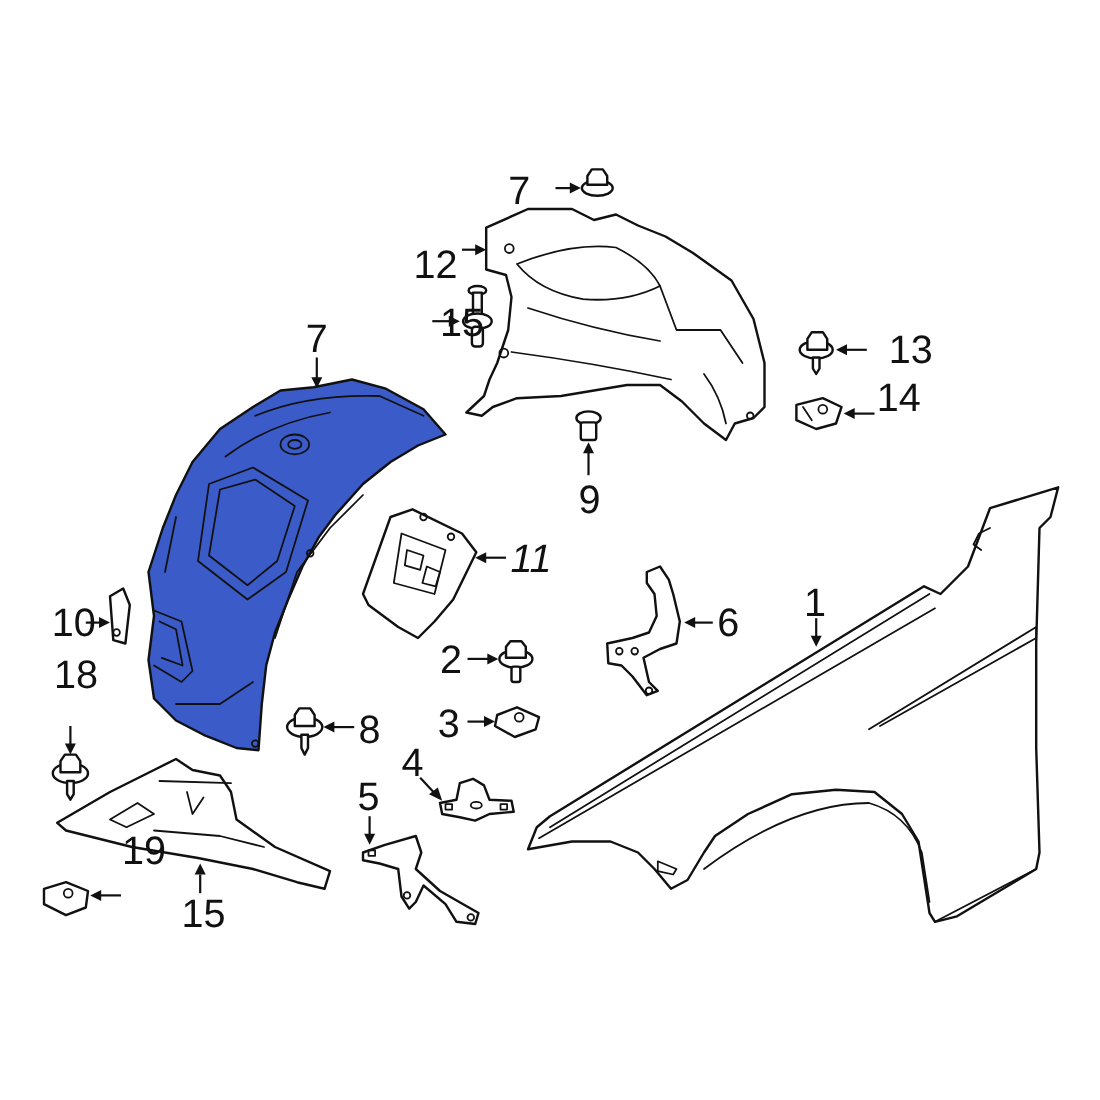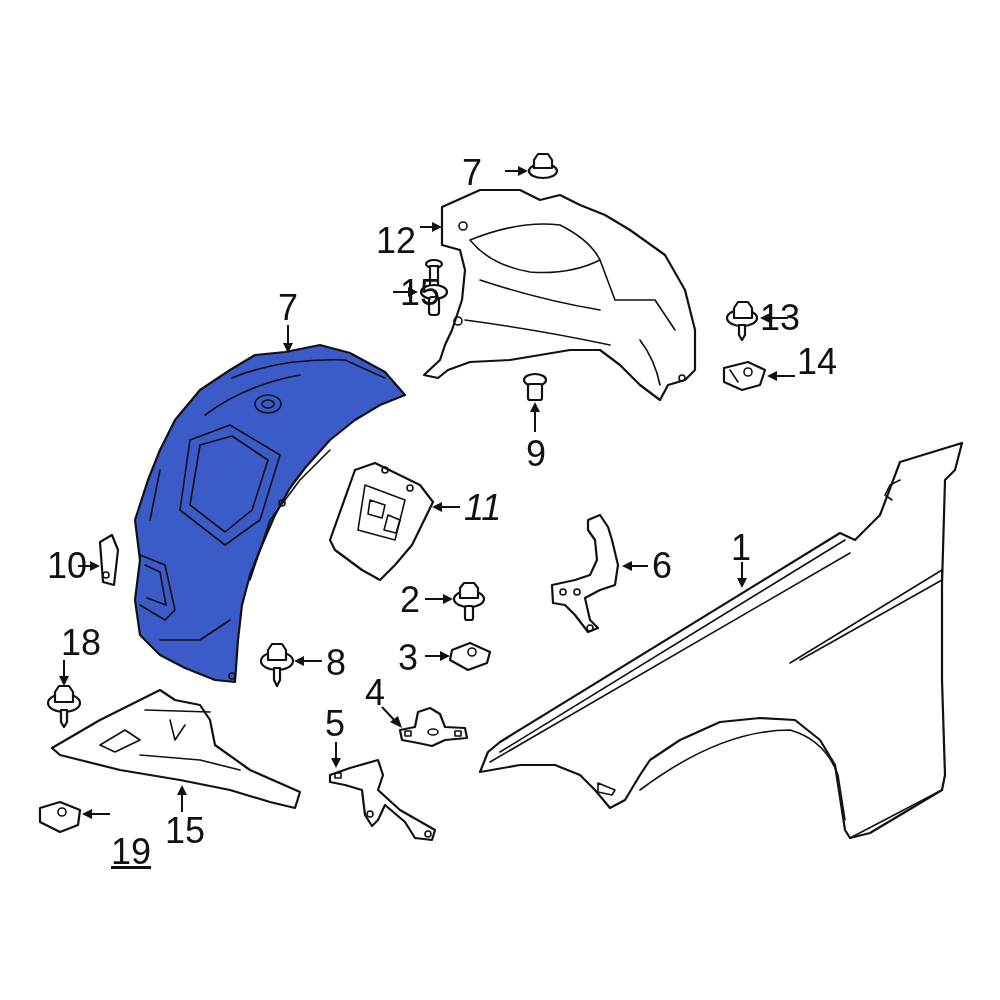--- a/index.html
+++ b/index.html
@@ -223,19 +223,19 @@
 <div class="label" style="left:398px;top:640px;">3</div>
 <div class="label" style="left:365px;top:675px;">4</div>
 <div class="label" style="left:325px;top:706px;">5</div>
 <div class="label" style="left:652px;top:548px;">6</div>
 <div class="label" style="left:278px;top:290px;">7</div>
 <div class="label" style="left:326px;top:645px;">8</div>
 <div class="label" style="left:526px;top:436px;">9</div>
 <div class="label" style="left:37px;top:548px;margin-left:10px;">10</div>
 <div class="label" style="left:464px;top:490px;font-style:italic;">11</div>
 <div class="label" style="left:376px;top:208px;margin-top:15px;">12</div>
-<div class="label" style="left:760px;top:300px;text-align:center;">13</div>
+<div class="label" style="left:808px;top:300px;text-align:center;">13</div>
 <div class="label" style="left:797px;top:344px;">14</div>
 <div class="label" style="left:352px;top:275px;margin-left:48px;">15</div>
 <div class="label" style="left:462px;top:155px;">7</div>
 <div class="label" style="left:165px;top:813px;">15</div>
-<div class="label" style="left:49px;top:625px;margin-left:12px;">18</div>
-<div class="label" style="left:111px;top:834px;text-decoration:underline;">19</div>
+<div class="label" style="left:49px;top:595px;">18</div>
+<div class="label" style="left:111px;top:755px;">19</div>
 
 </body></html>

